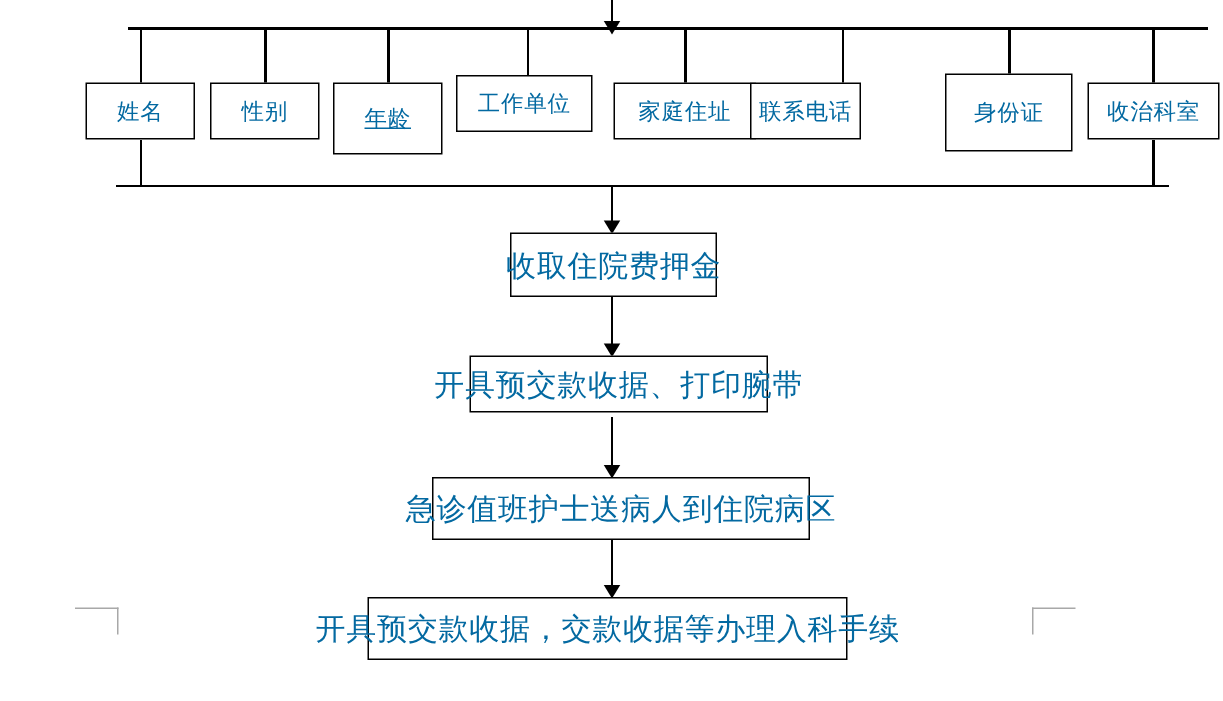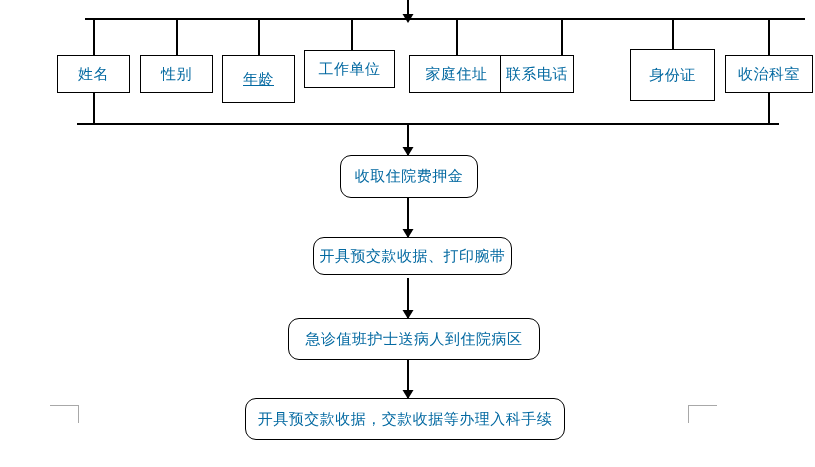--- a/index.html
+++ b/index.html
@@ -35,22 +35,21 @@
     justify-content: center;
     color: #0369a1;
     line-height: 1.1;
     white-space: nowrap;
     letter-spacing: 0.5px;
   }
   .field-node {
     font-size: 15px;
   }
   .step-node {
-    font-size: 15px;
-    border-radius: 11px;
+    font-size: 20px;
   }
   .cropmark {
     position: absolute;
     border-color: #a8a8a8;
     border-style: solid;
   }
   .cropmark.left {
     border-width: 1.5px 1.5px 0 0;
   }
   .cropmark.right {

